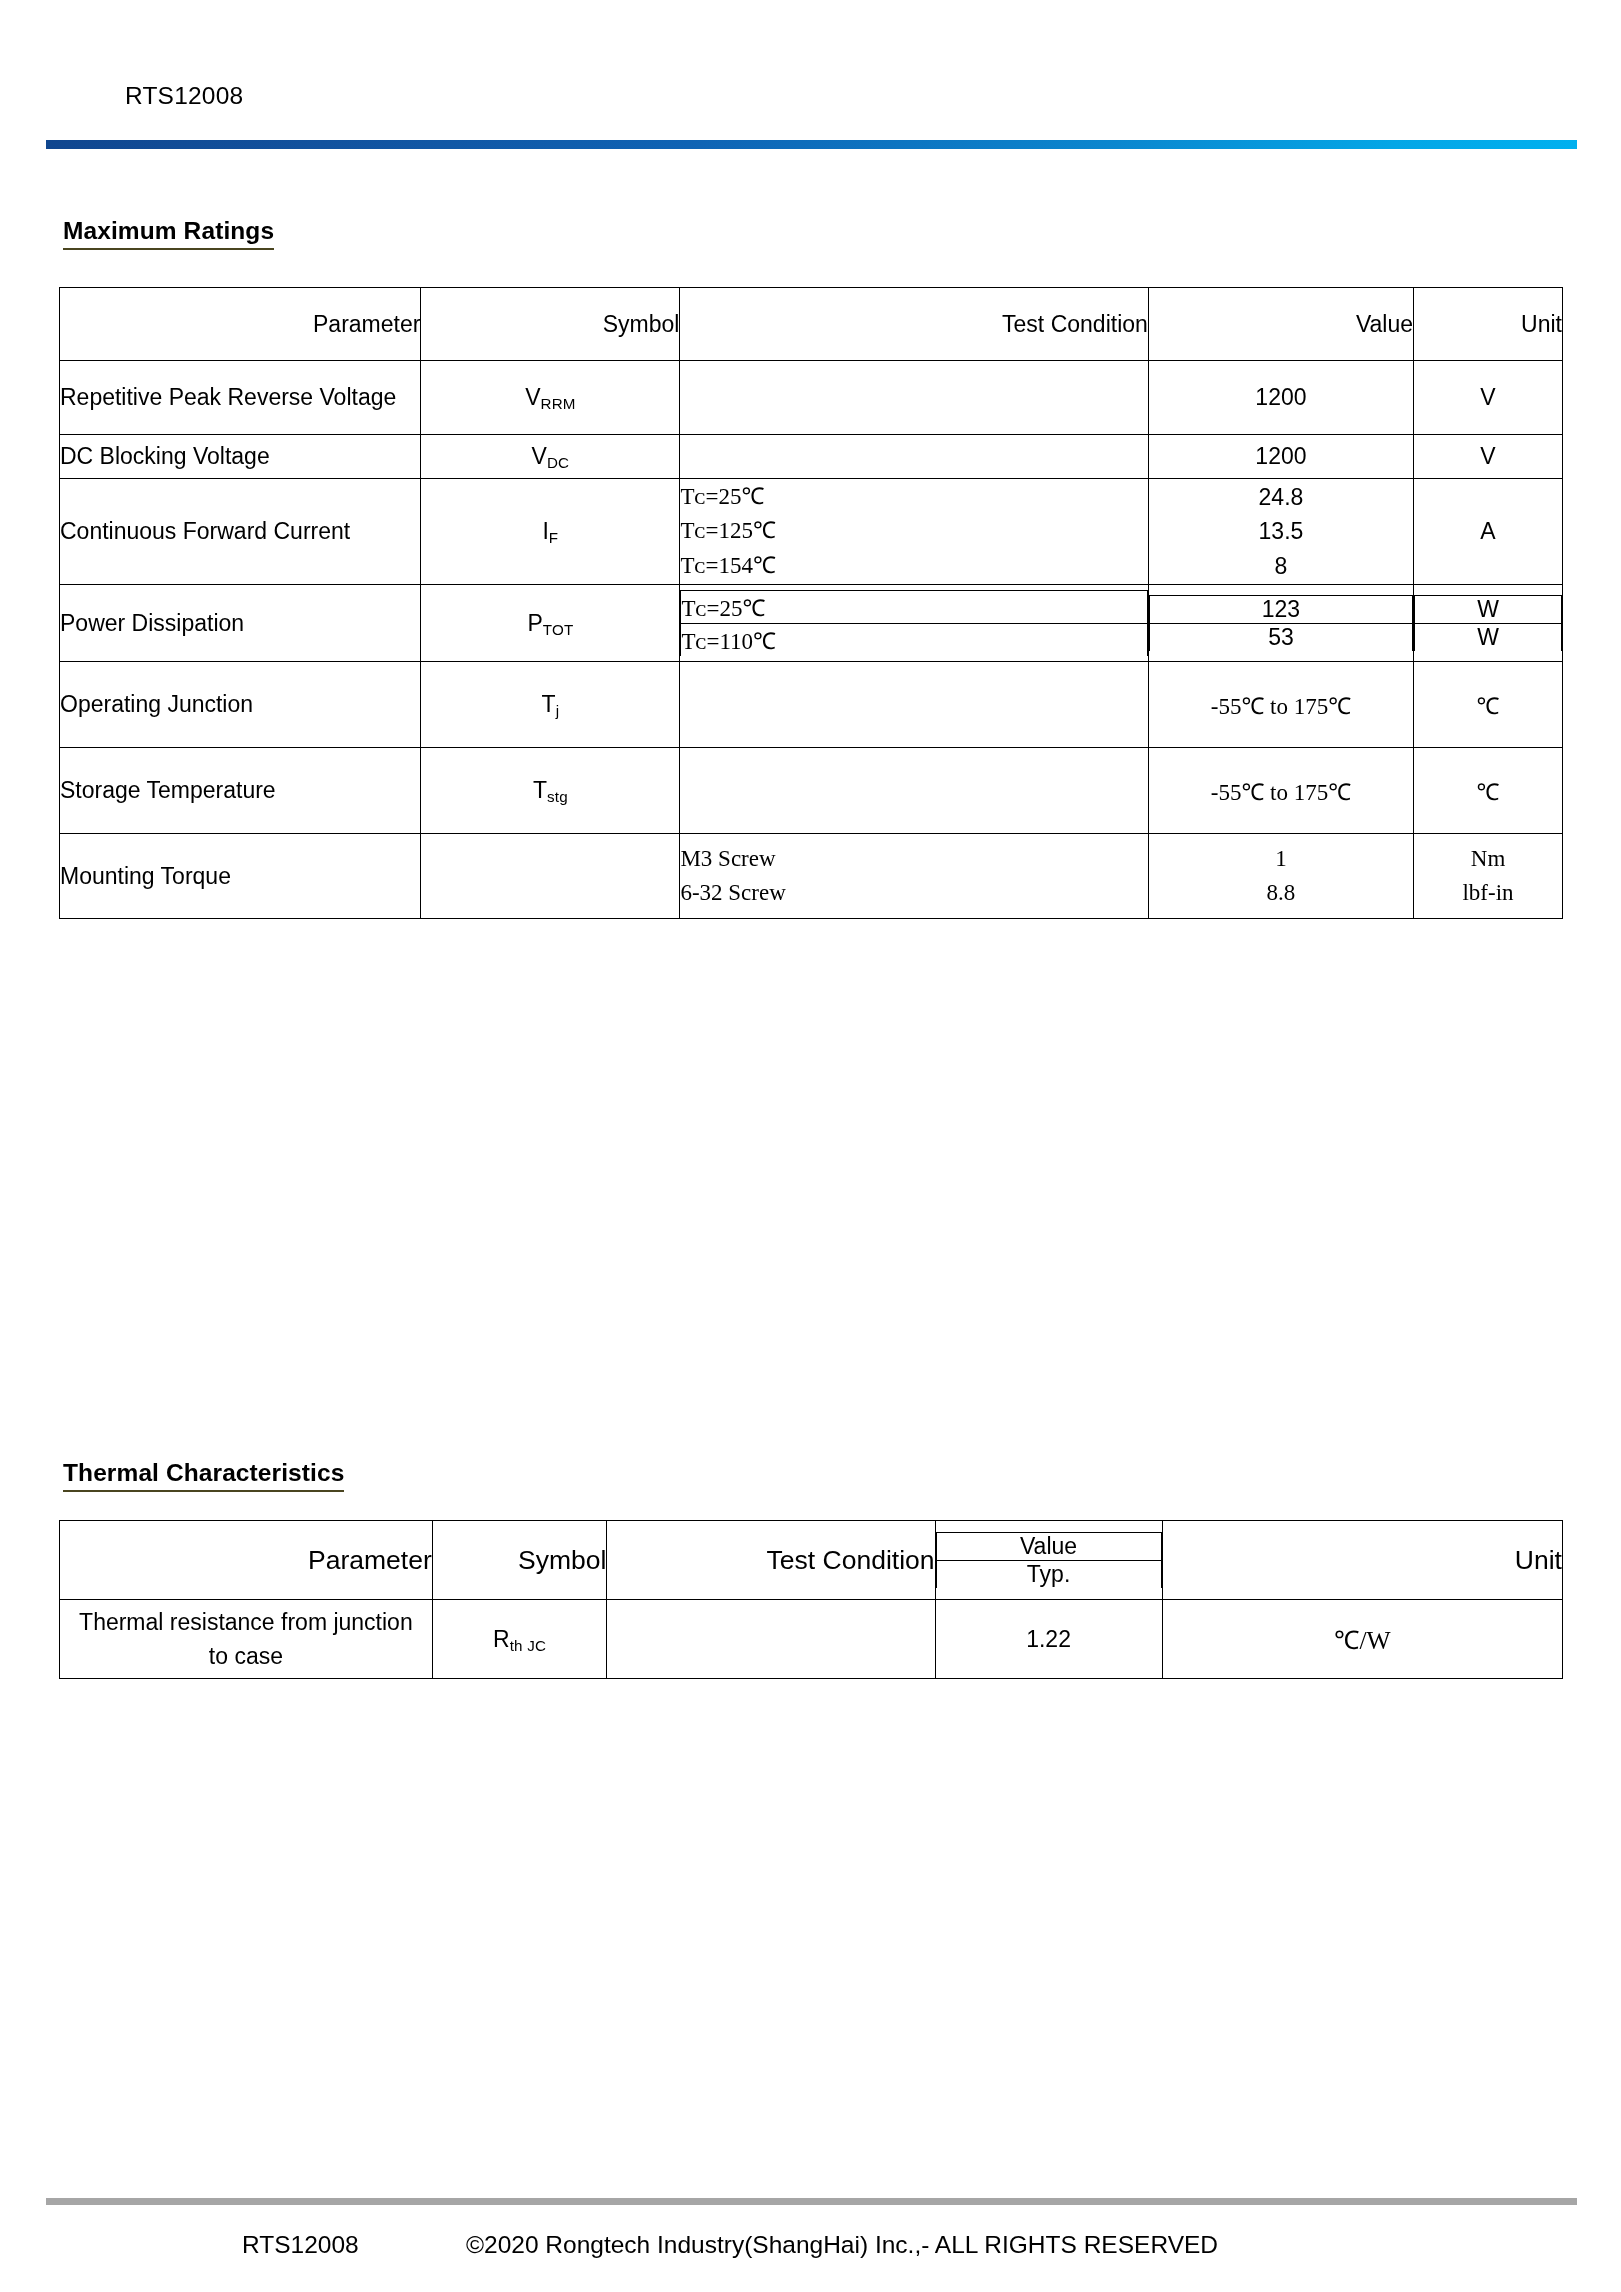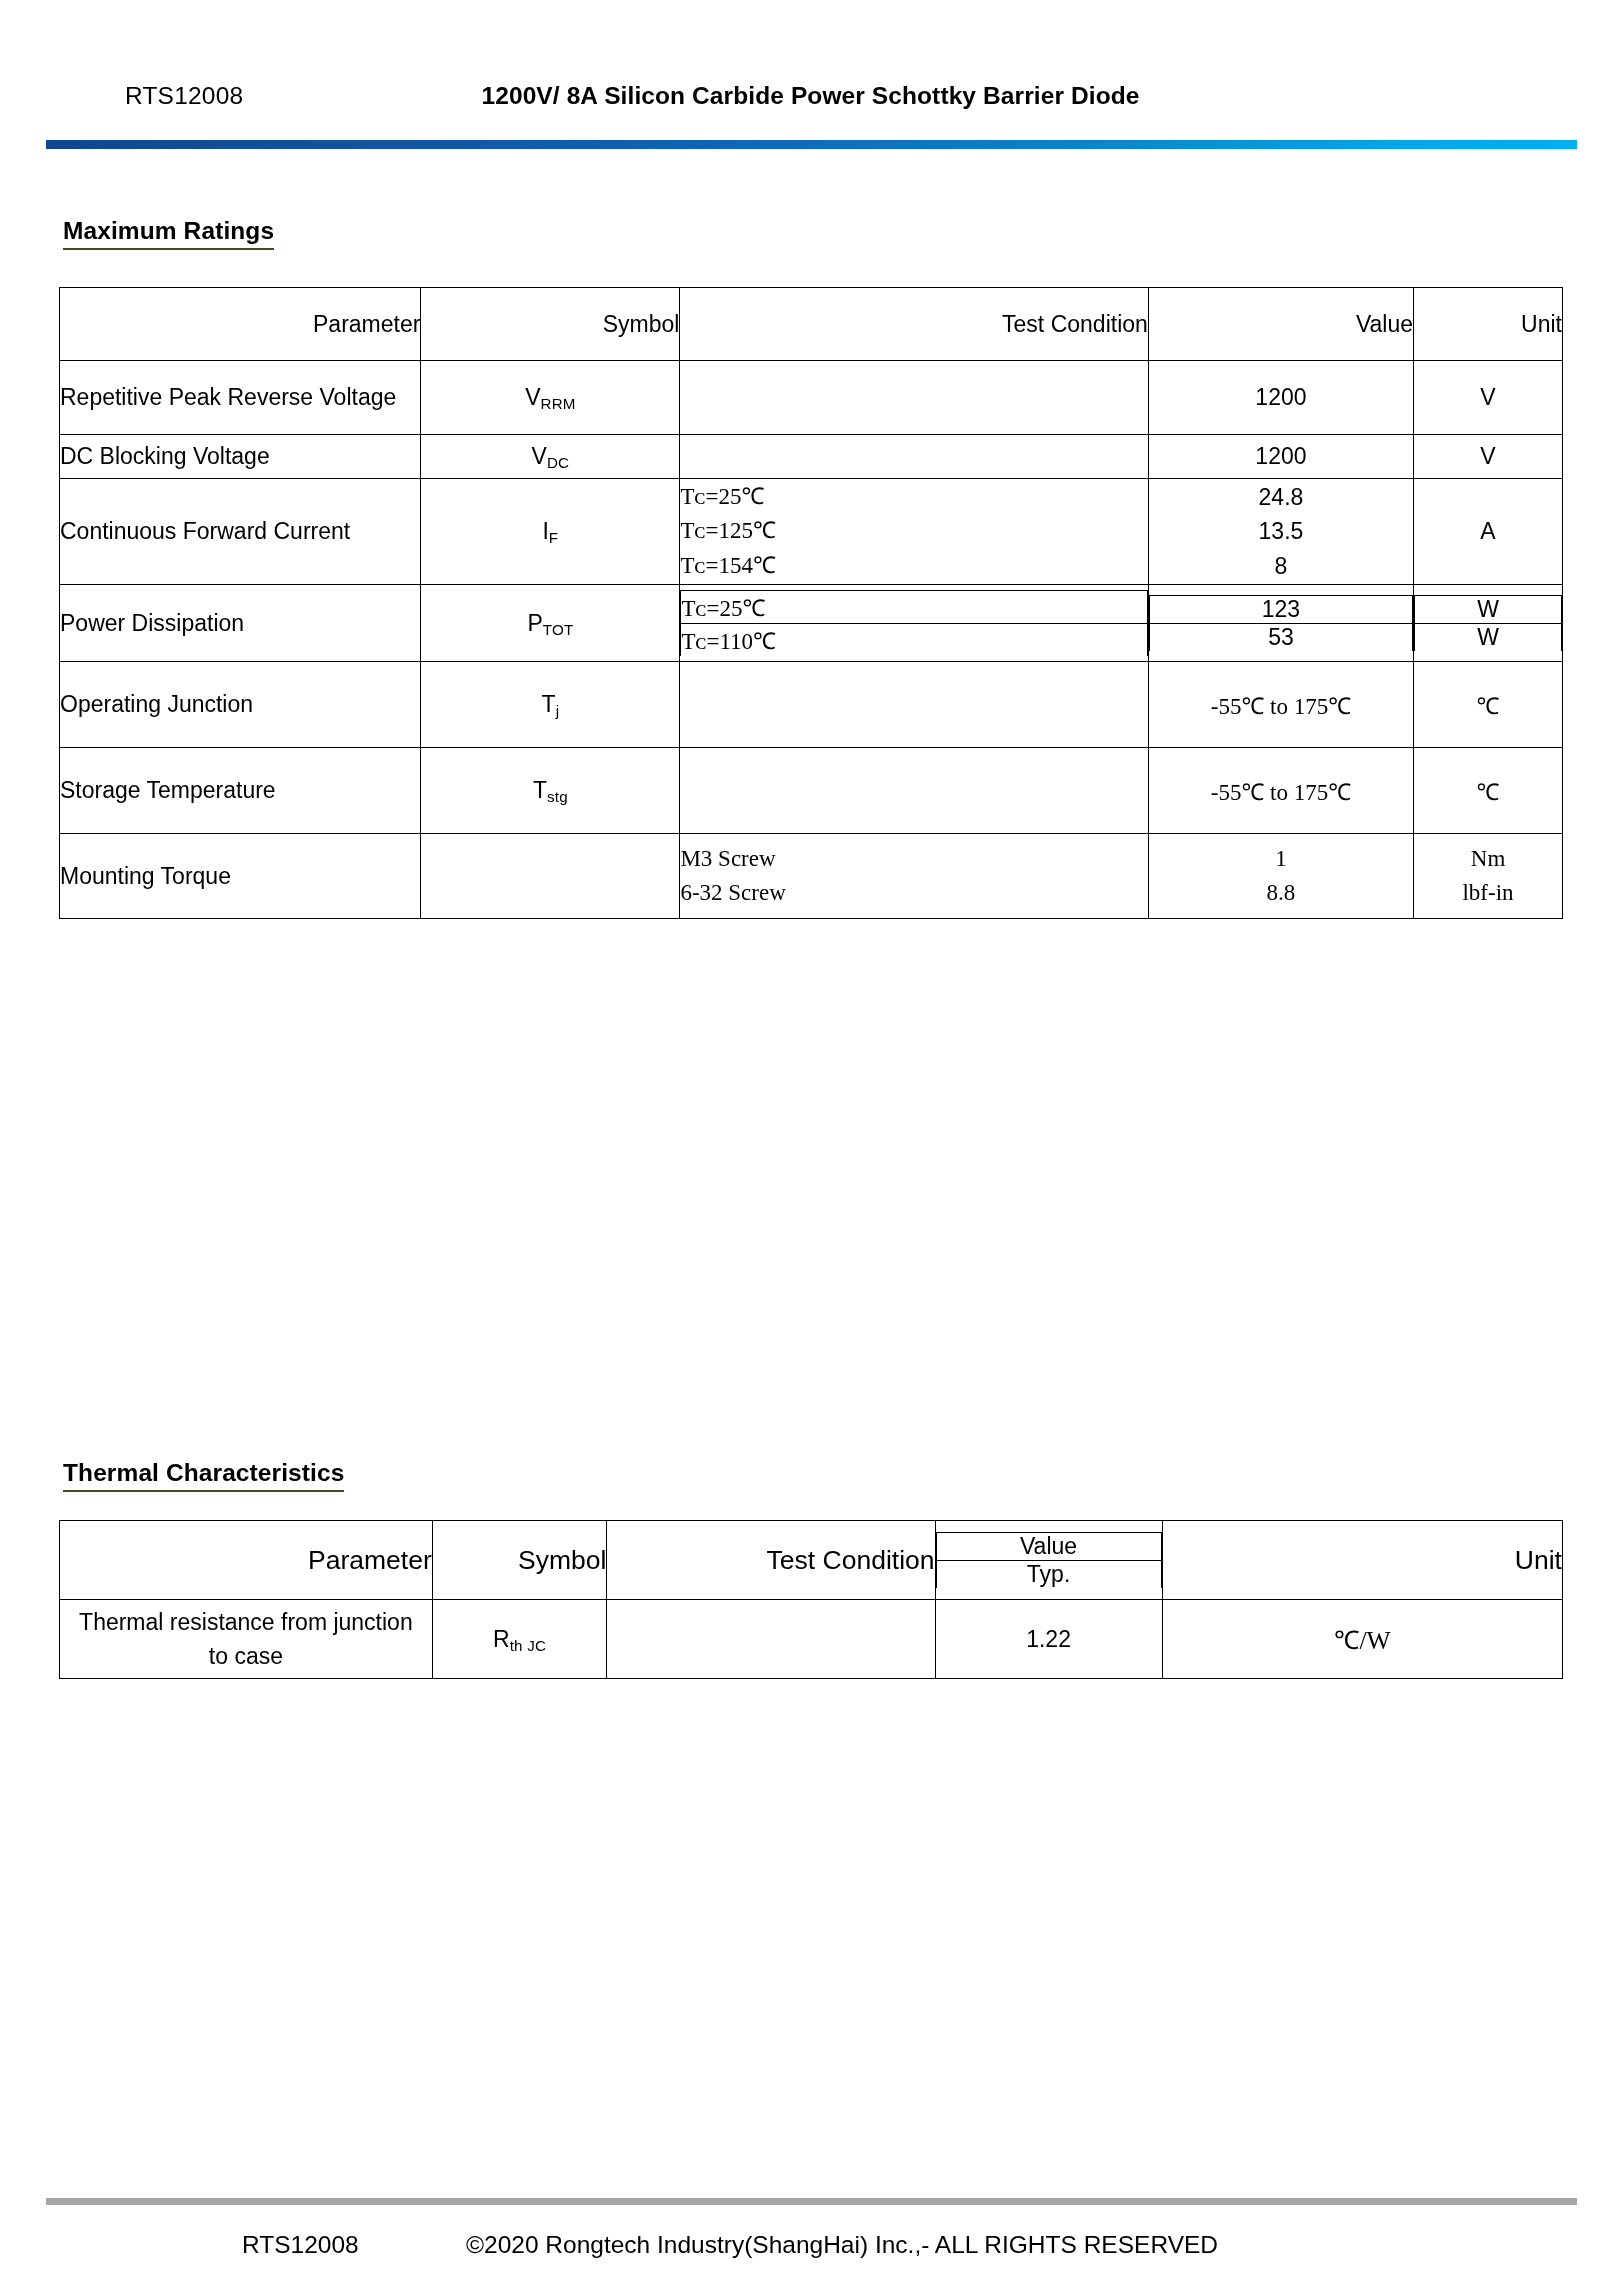--- a/index.html
+++ b/index.html
@@ -173,21 +173,20 @@
     box-sizing: border-box;
   }
 </style>
 </head>
 <body>
 
 <div class="page">
 
   <div class="page-header">
     <div class="hdr-partno">RTS12008</div>
-    <div class="hdr-title">1200V/ 8A Silicon Carbide Power Schottky Barrier Diode</div>
   </div>
   <div class="hdr-rule"></div>
 
   <div class="section-title" id="sec-max-ratings">Maximum Ratings</div>
 
   <table class="dstable" id="table-max-ratings">
     <colgroup>
       <col style="width:233px">
       <col style="width:167px">
       <col style="width:302px">

